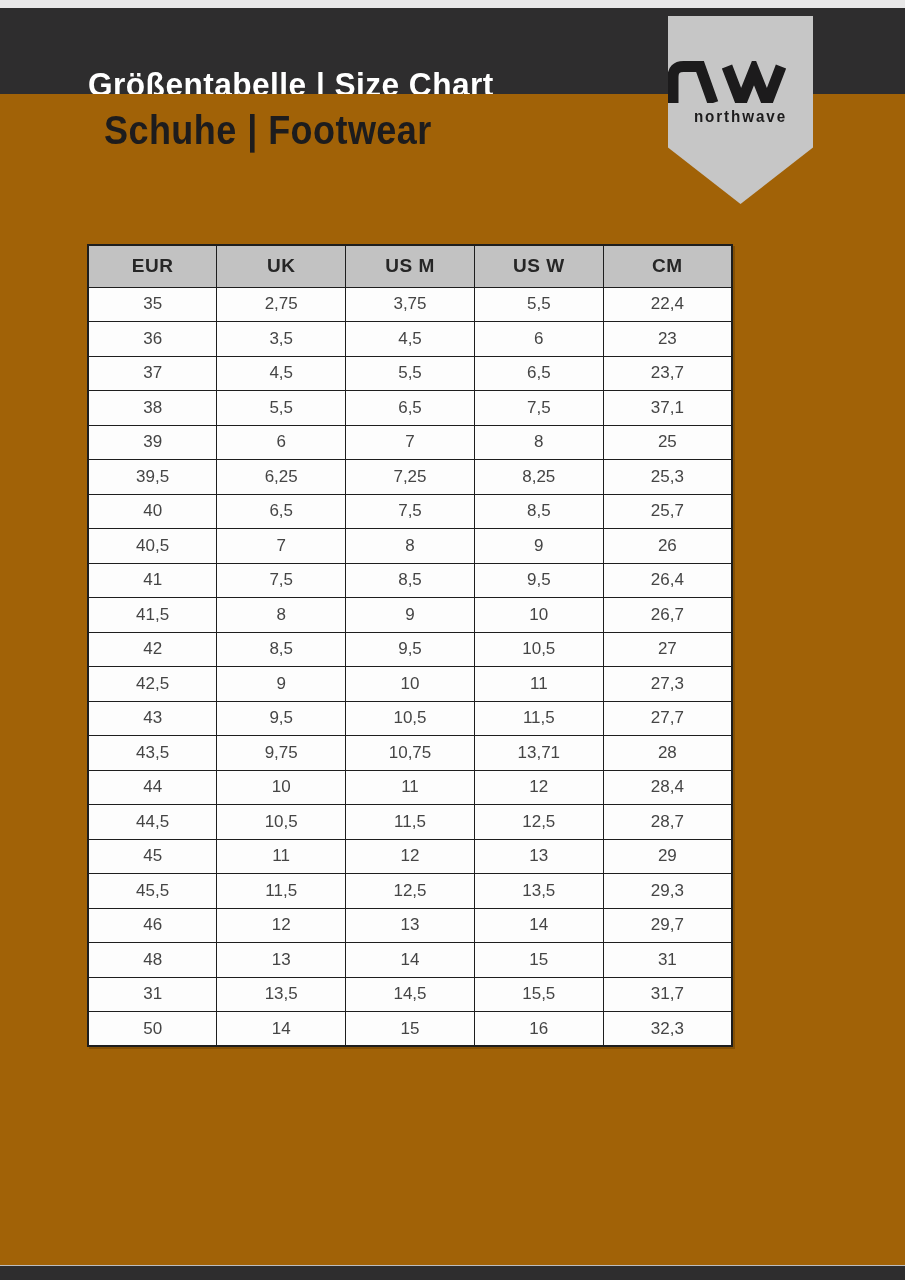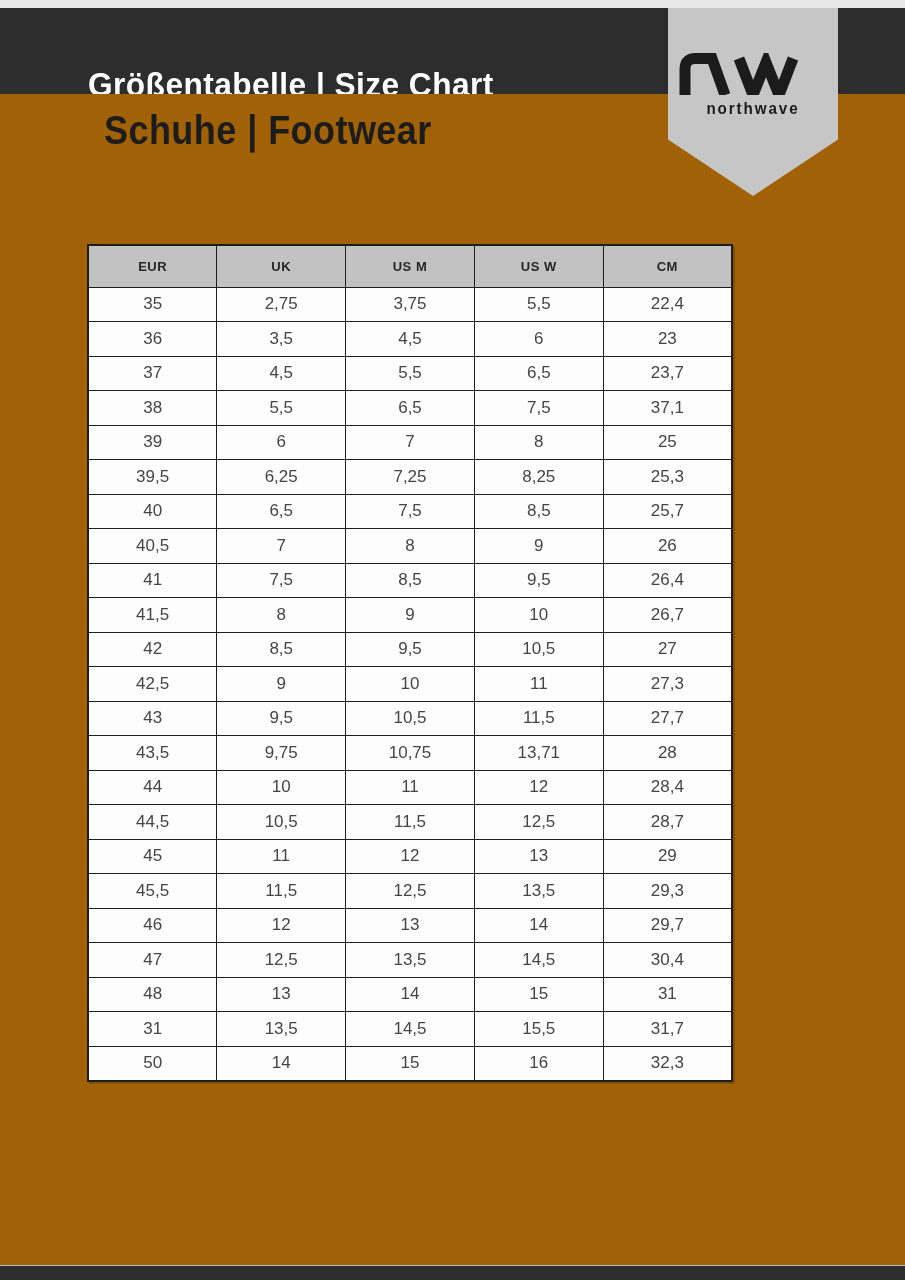--- a/index.html
+++ b/index.html
@@ -49,23 +49,23 @@
     white-space: nowrap;
     transform: scaleX(0.90);
     transform-origin: left top;
     letter-spacing: 0.5px;
     z-index: 2;
   }
 
   
   .pennant {
     position: absolute;
-    top: 0;
+    top: 8px;
     left: 668px;
-    width: 170px;
+    width: 145px;
     height: 188px;
     background: #c6c6c6;
     clip-path: polygon(0 0, 100% 0, 100% 70%, 50% 100%, 0 70%);
     z-index: 3;
     text-align: center;
     padding-left: 48px;
   }
   .monogram {
     position: absolute;
     top: 45px;
@@ -93,21 +93,21 @@
     width: 646px;
     border-collapse: collapse;
     table-layout: fixed;
     border: 2px solid #1e1e1e;
     box-shadow: 2px 2px 0 rgba(0,0,0,0.18);
   }
   .size-table th {
     height: 42px;
     background: #c2c2c2;
     color: #262626;
-    font-size: 13px;
+    font-size: 19px;
     font-weight: bold;
     border: 1.4px solid #1e1e1e;
     text-align: center;
     vertical-align: middle;
     letter-spacing: 0.5px;
   }
   .size-table td {
     height: 34.5px;
     background: #fdfdfd;
     color: #454545;
@@ -285,27 +285,20 @@
           <td>29,3</td>
         </tr>
         <tr>
           <td>46</td>
           <td>12</td>
           <td>13</td>
           <td>14</td>
           <td>29,7</td>
         </tr>
         <tr>
-          <td>47</td>
-          <td>12,5</td>
-          <td>13,5</td>
-          <td>14,5</td>
-          <td>30,4</td>
-        </tr>
-        <tr>
           <td>48</td>
           <td>13</td>
           <td>14</td>
           <td>15</td>
           <td>31</td>
         </tr>
         <tr>
           <td>31</td>
           <td>13,5</td>
           <td>14,5</td>

